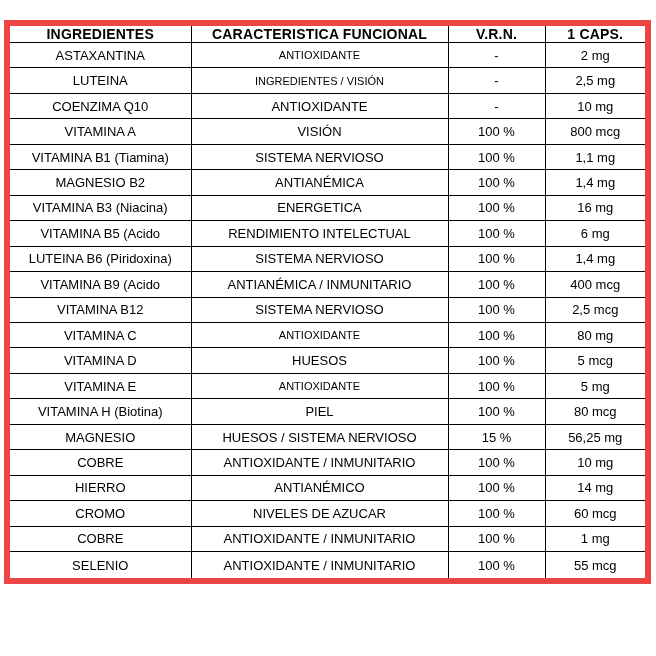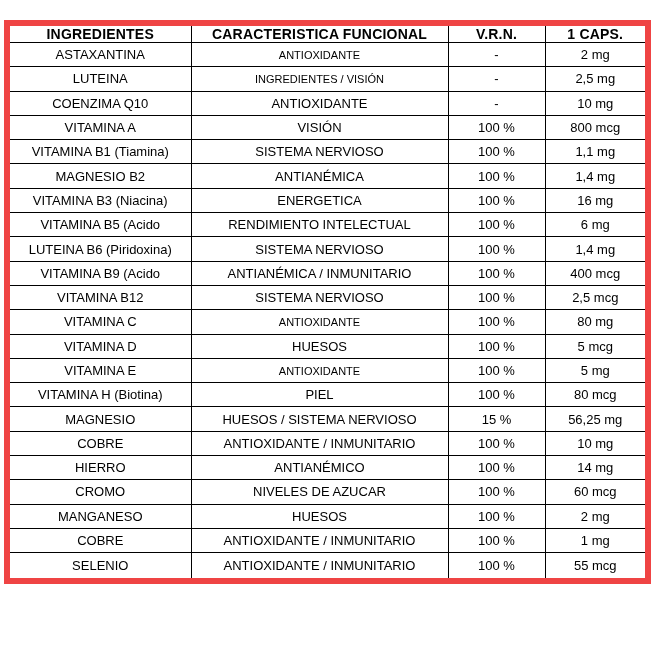--- a/index.html
+++ b/index.html
@@ -175,26 +175,20 @@
           <td>100 %</td>
           <td>14 mg</td>
         </tr>
         <tr>
           <td>CROMO</td>
           <td>NIVELES DE AZUCAR</td>
           <td>100 %</td>
           <td>60 mcg</td>
         </tr>
         <tr>
-          <td>MANGANESO</td>
-          <td>HUESOS</td>
-          <td>100 %</td>
-          <td>2 mg</td>
-        </tr>
-        <tr>
           <td>COBRE</td>
           <td>ANTIOXIDANTE / INMUNITARIO</td>
           <td>100 %</td>
           <td>1 mg</td>
         </tr>
         <tr>
           <td>SELENIO</td>
           <td>ANTIOXIDANTE / INMUNITARIO</td>
           <td>100 %</td>
           <td>55 mcg</td>

